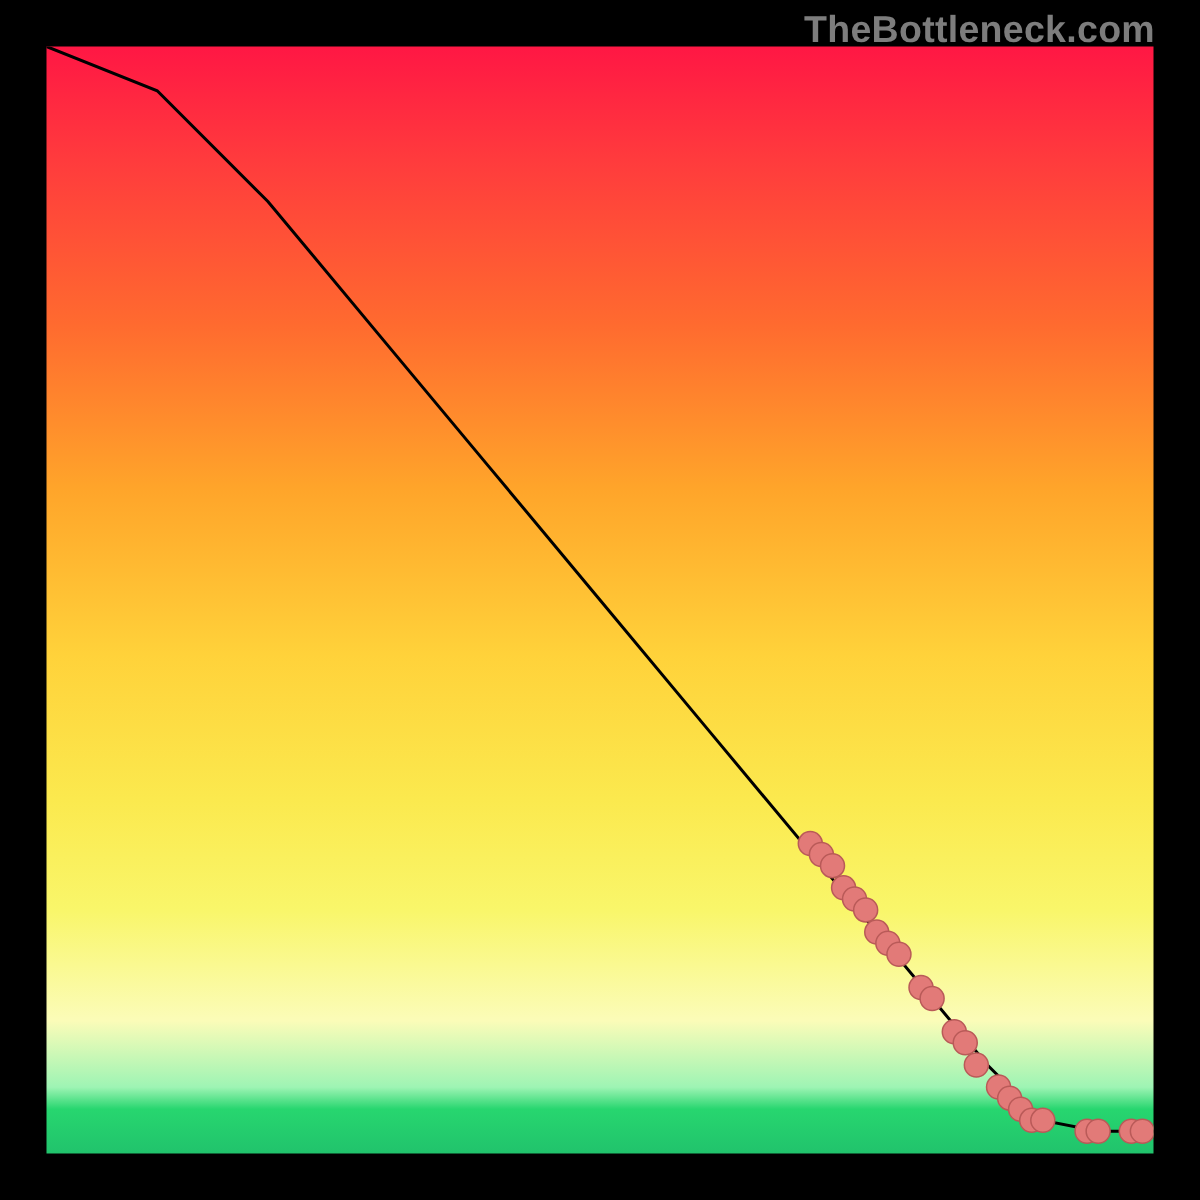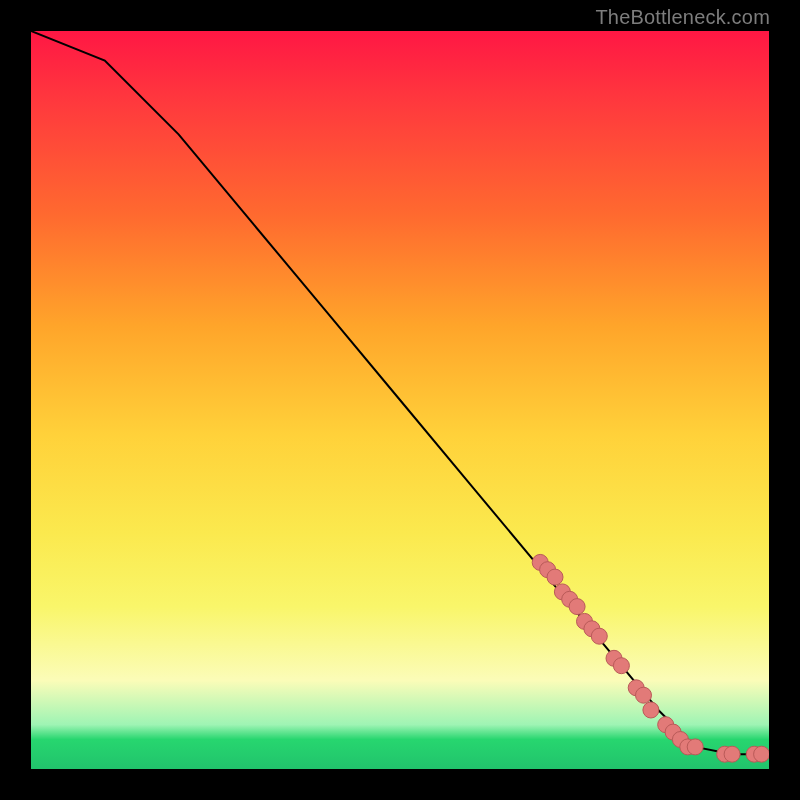--- a/index.html
+++ b/index.html
@@ -37,23 +37,23 @@
       #9ef4b4 94%,
       #27d66f 96%,
       #21c36c 100%
     );
   }
   .watermark {
     position: absolute;
     top: 6px;
     right: 30px;
     color: #7d7d7d;
-    font-size: 20px;
+    font-size: 25px;
     letter-spacing: 0.2px;
-    font-weight: 400;
+    font-weight: 700;
     user-select: none;
   }
   svg.curve {
     position: absolute;
     left: 0;
     top: 0;
     width: 100%;
     height: 100%;
     pointer-events: none;
   }

